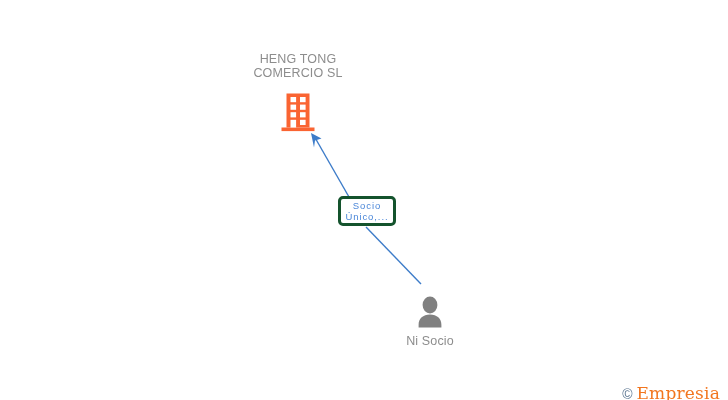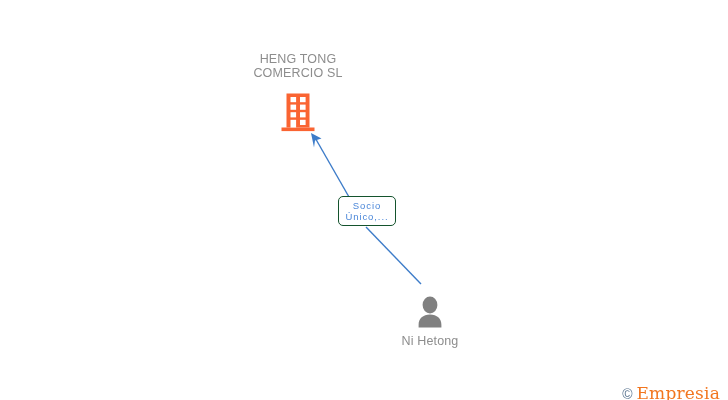--- a/index.html
+++ b/index.html
@@ -66,21 +66,21 @@
   }
 
   
   #relation-box {
     position: absolute;
     left: 338px;
     top: 188px;
     width: 58px;
     height: 30px;
     box-sizing: border-box;
-    border: 1px solid #14532d;
+    border: 3px solid #14532d;
     border-radius: 5px;
     background: #ffffff;
     display: flex;
     flex-direction: column;
     align-items: center;
     justify-content: center;
     z-index: 3;
   }
   #relation-box .rel-line {
     font-size: 9.5px;
@@ -163,21 +163,21 @@
     <span class="rel-line">Único,...</span>
   </div>
 
   <div id="person-node">
     <div id="person-icon-wrap">
       <svg width="34" height="34" viewBox="0 0 34 34" xmlns="http://www.w3.org/2000/svg">
         <ellipse cx="17" cy="10" rx="7.4" ry="8.4" fill="#808080"></ellipse>
         <path d="M17 19.6c-7 0-11.4 4.2-11.4 10.2 0 1.4 0 2.6 0 2.6h22.8s0-1.2 0-2.6c0-6-4.4-10.2-11.4-10.2z" fill="#808080"></path>
       </svg>
     </div>
-    <div id="person-label">Ni Hetong</div>
+    <div id="person-label">Ni Socio</div>
   </div>
 
   <div id="watermark">
     <span id="watermark-copyright">©</span>
     <span id="watermark-brand">Empresia</span>
   </div>
 
 </div>
 
 </body></html>

